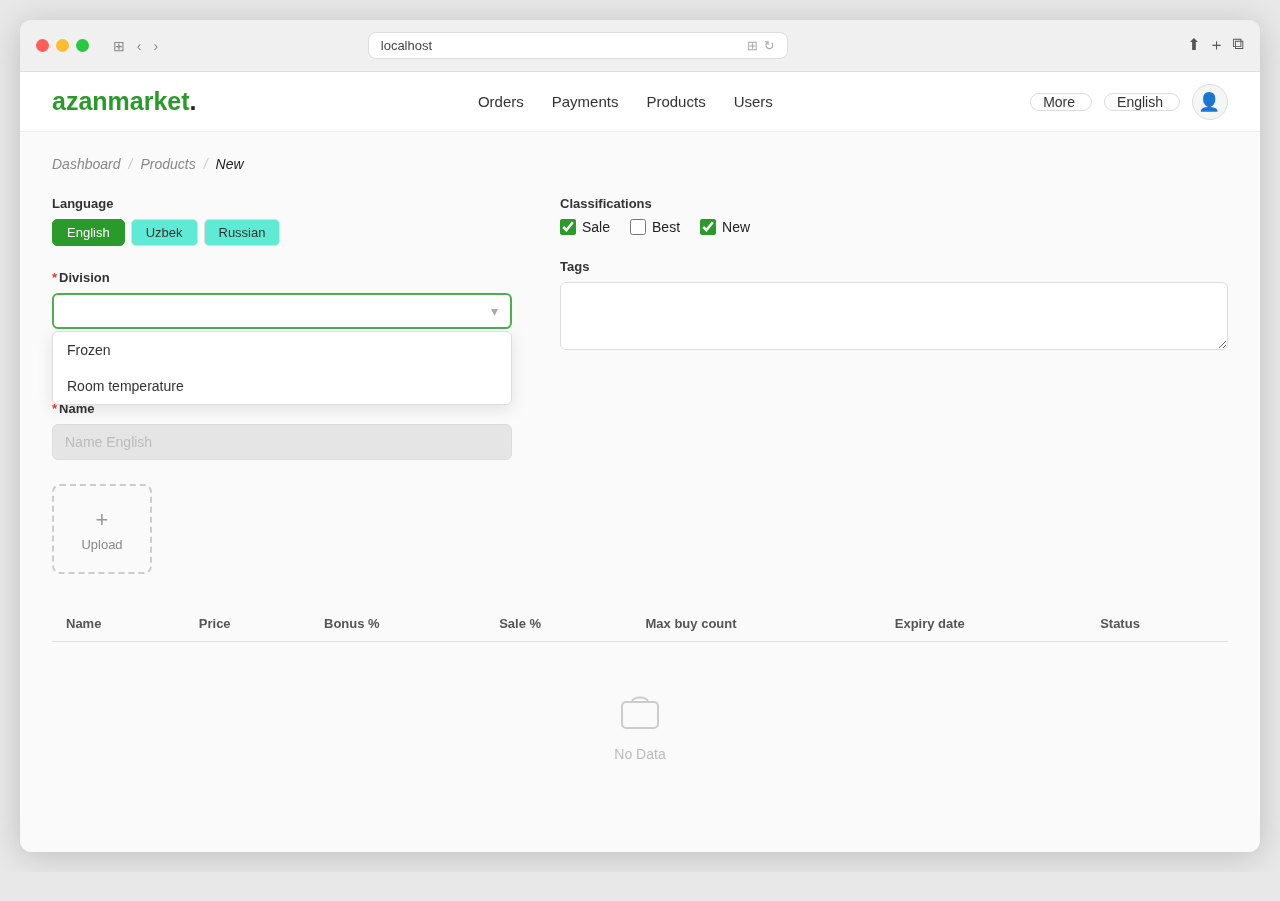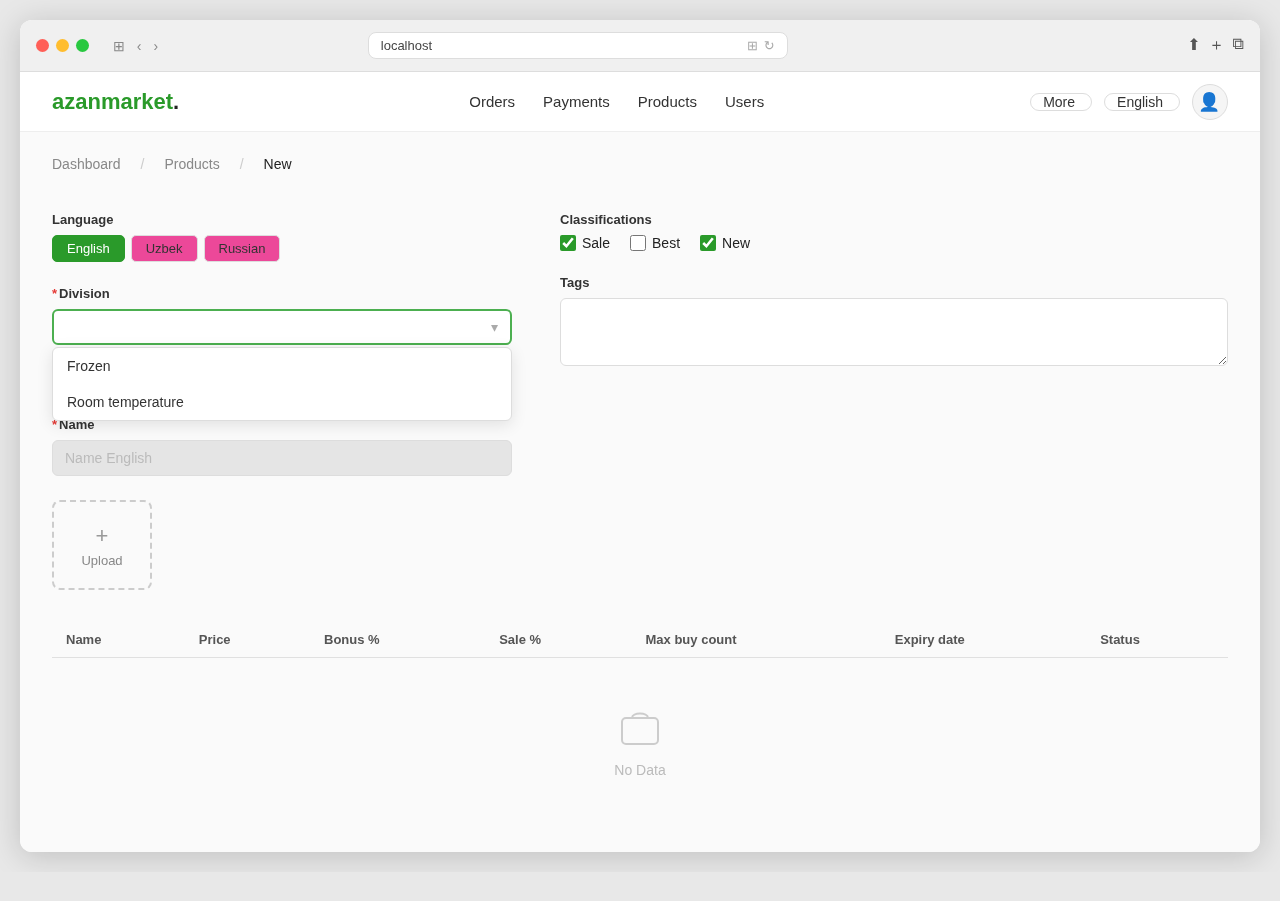--- a/index.html
+++ b/index.html
@@ -83,21 +83,21 @@
     
     .nav {
       display: flex;
       align-items: center;
       padding: 0 32px;
       border-bottom: 1px solid #eee;
       height: 60px;
       gap: 32px;
     }
     .nav-logo {
-      font-size: 22px;
+      font-size: 25px;
       font-weight: 700;
       color: #2a7a2a;
       margin-right: 24px;
     }
     .nav-logo span { color: #222; }
     .nav-links {
       display: flex;
       gap: 28px;
       flex: 1;
       justify-content: center;
@@ -142,24 +142,25 @@
     
     .main-content {
       padding: 24px 32px;
       background: #fafafa;
       min-height: 720px;
       position: relative;
     }
     .breadcrumb {
       display: flex;
       align-items: center;
-      gap: 20px;
+      gap: 8px;
       font-size: 14px;
       color: #888;
-      margin-bottom: 40px;
+      margin-bottom: 24px;
+      font-style: italic;
     }
     .breadcrumb a { color: #888; text-decoration: none; cursor: pointer; }
     .breadcrumb-sep { color: #ccc; }
     .breadcrumb-current { color: #222; font-weight: 500; }
     
     .form-row {
       display: flex;
       gap: 48px;
       margin-bottom: 24px;
     }
@@ -182,21 +183,21 @@
     }
     
     .lang-tabs {
       display: flex;
       gap: 6px;
     }
     .lang-tab {
       padding: 5px 14px;
       border-radius: 5px;
       border: 1px solid #ddd;
-      background: #ec4899;
+      background: #5eead4;
       font-size: 13px;
       cursor: pointer;
       color: #333;
     }
     .lang-tab.active {
       background: #2a9a2a;
       color: #fff;
       border-color: #2a9a2a;
     }
     

